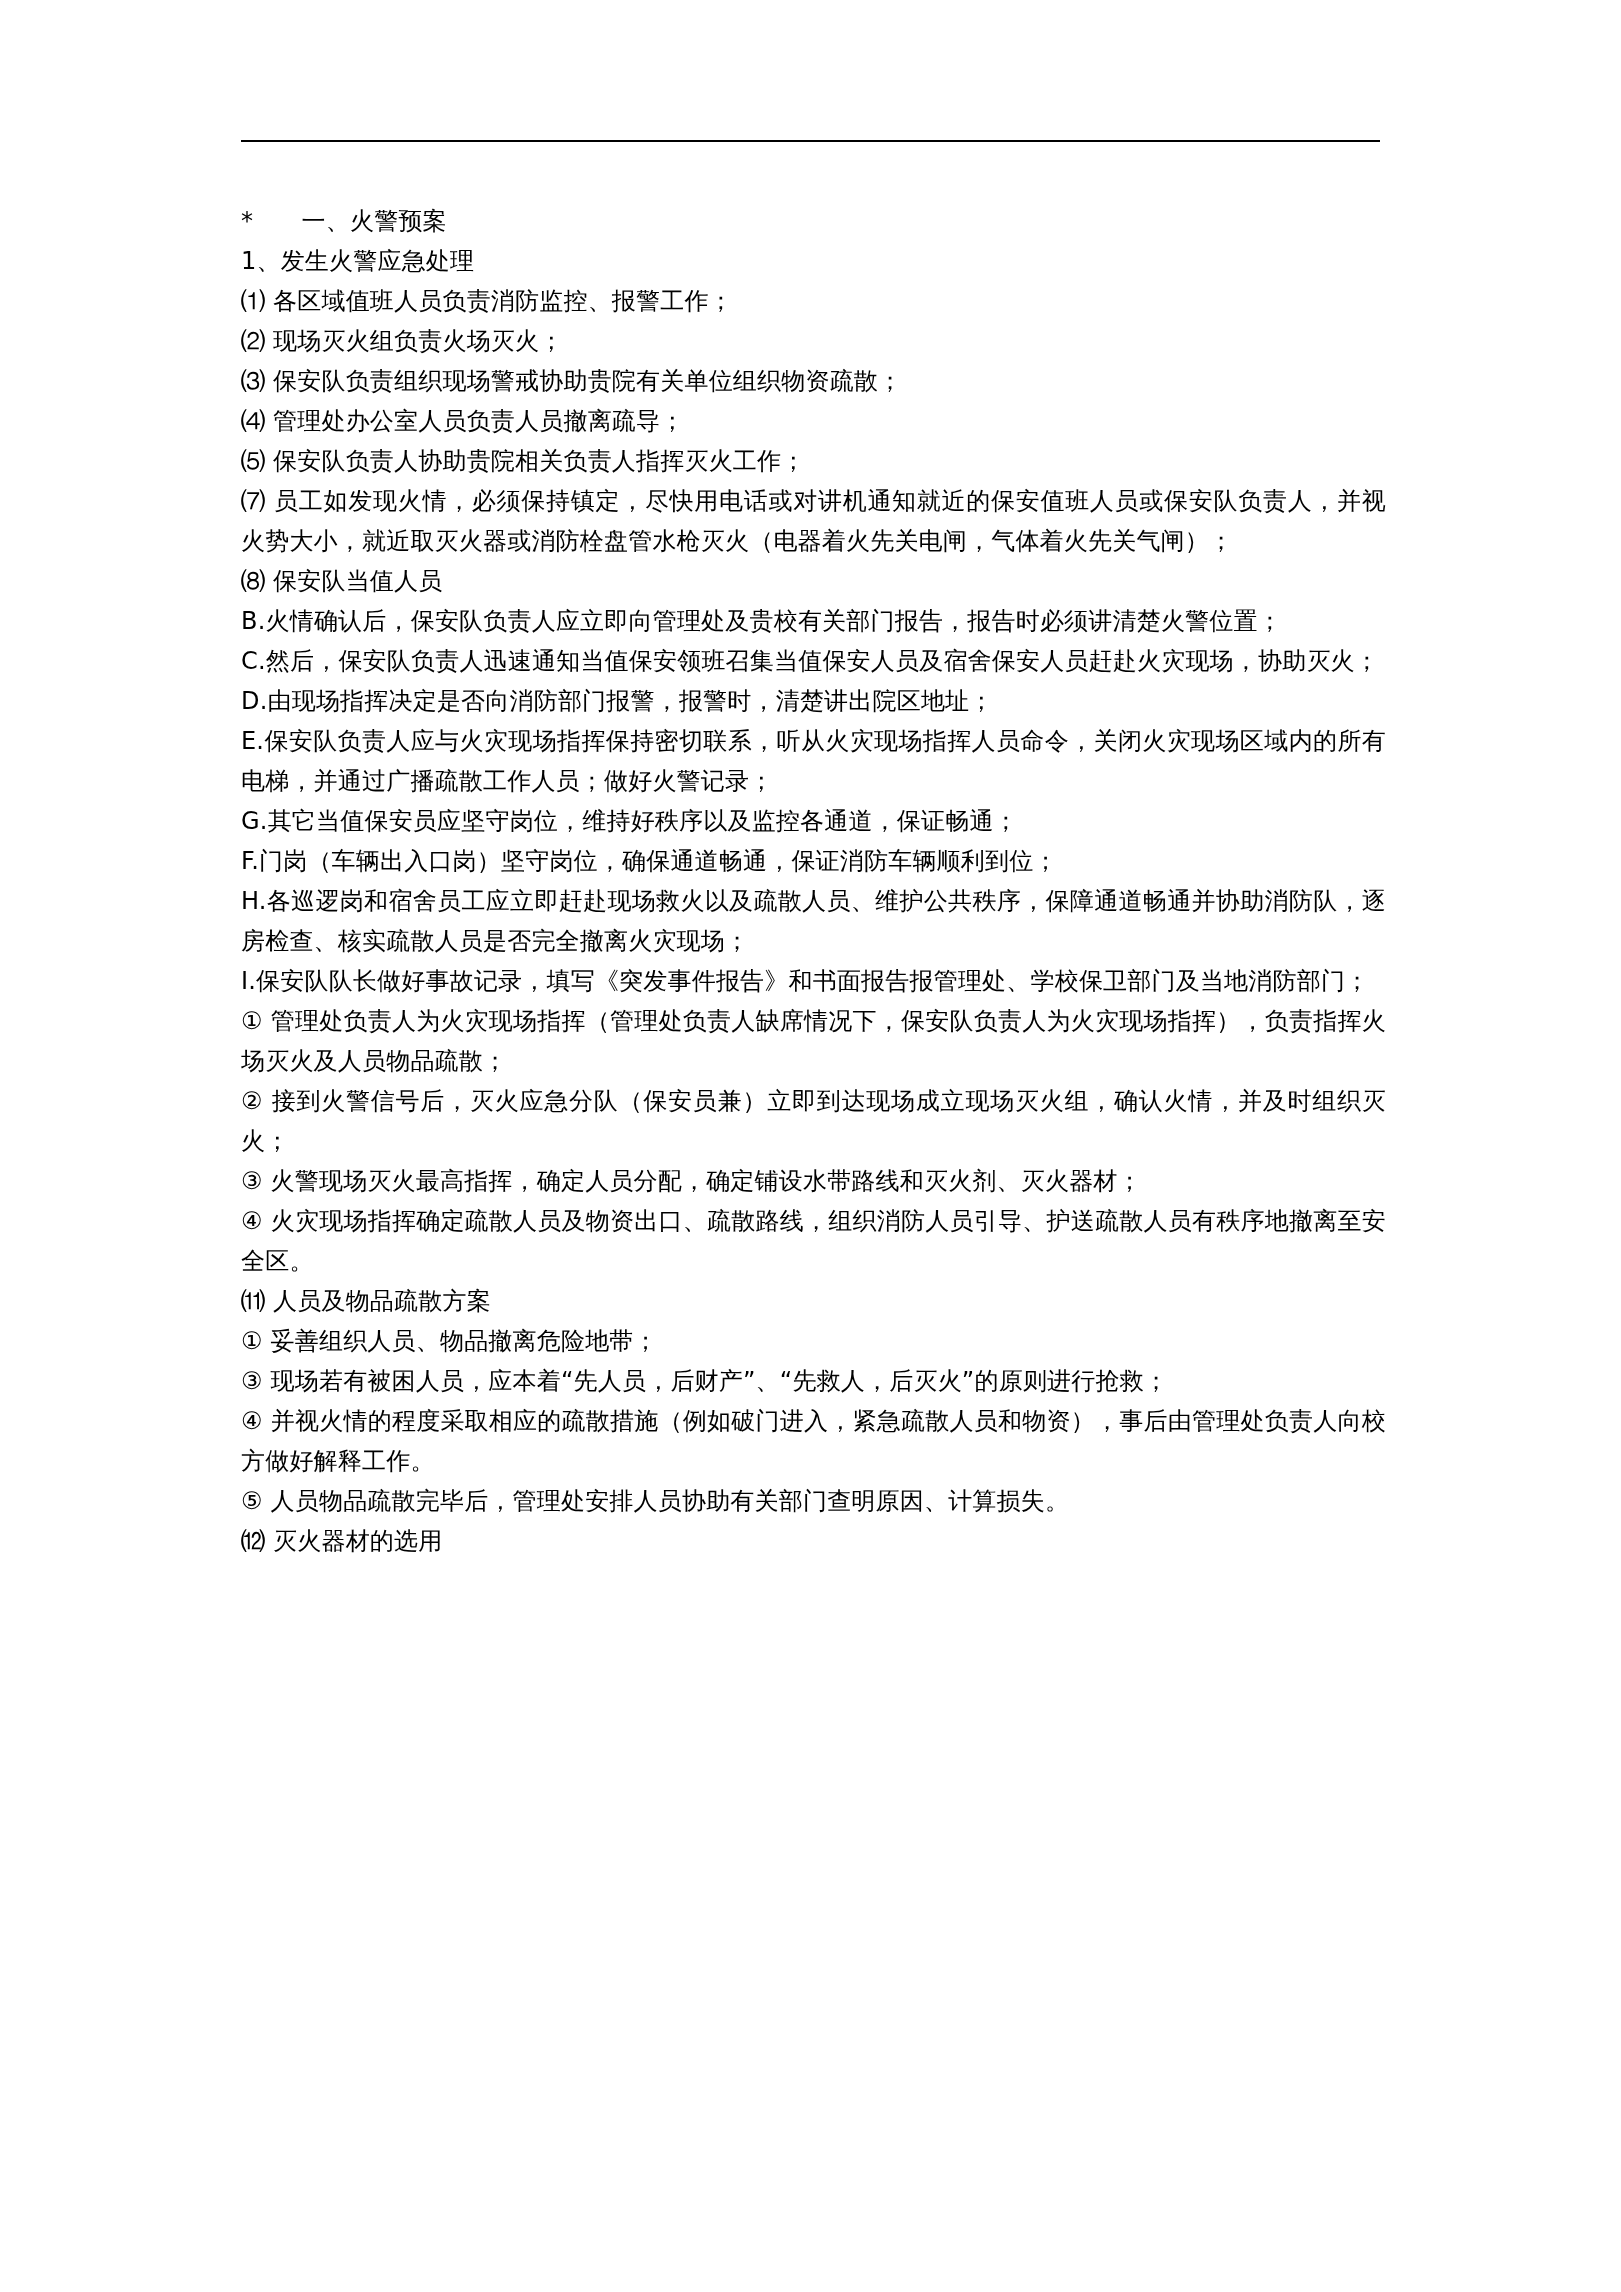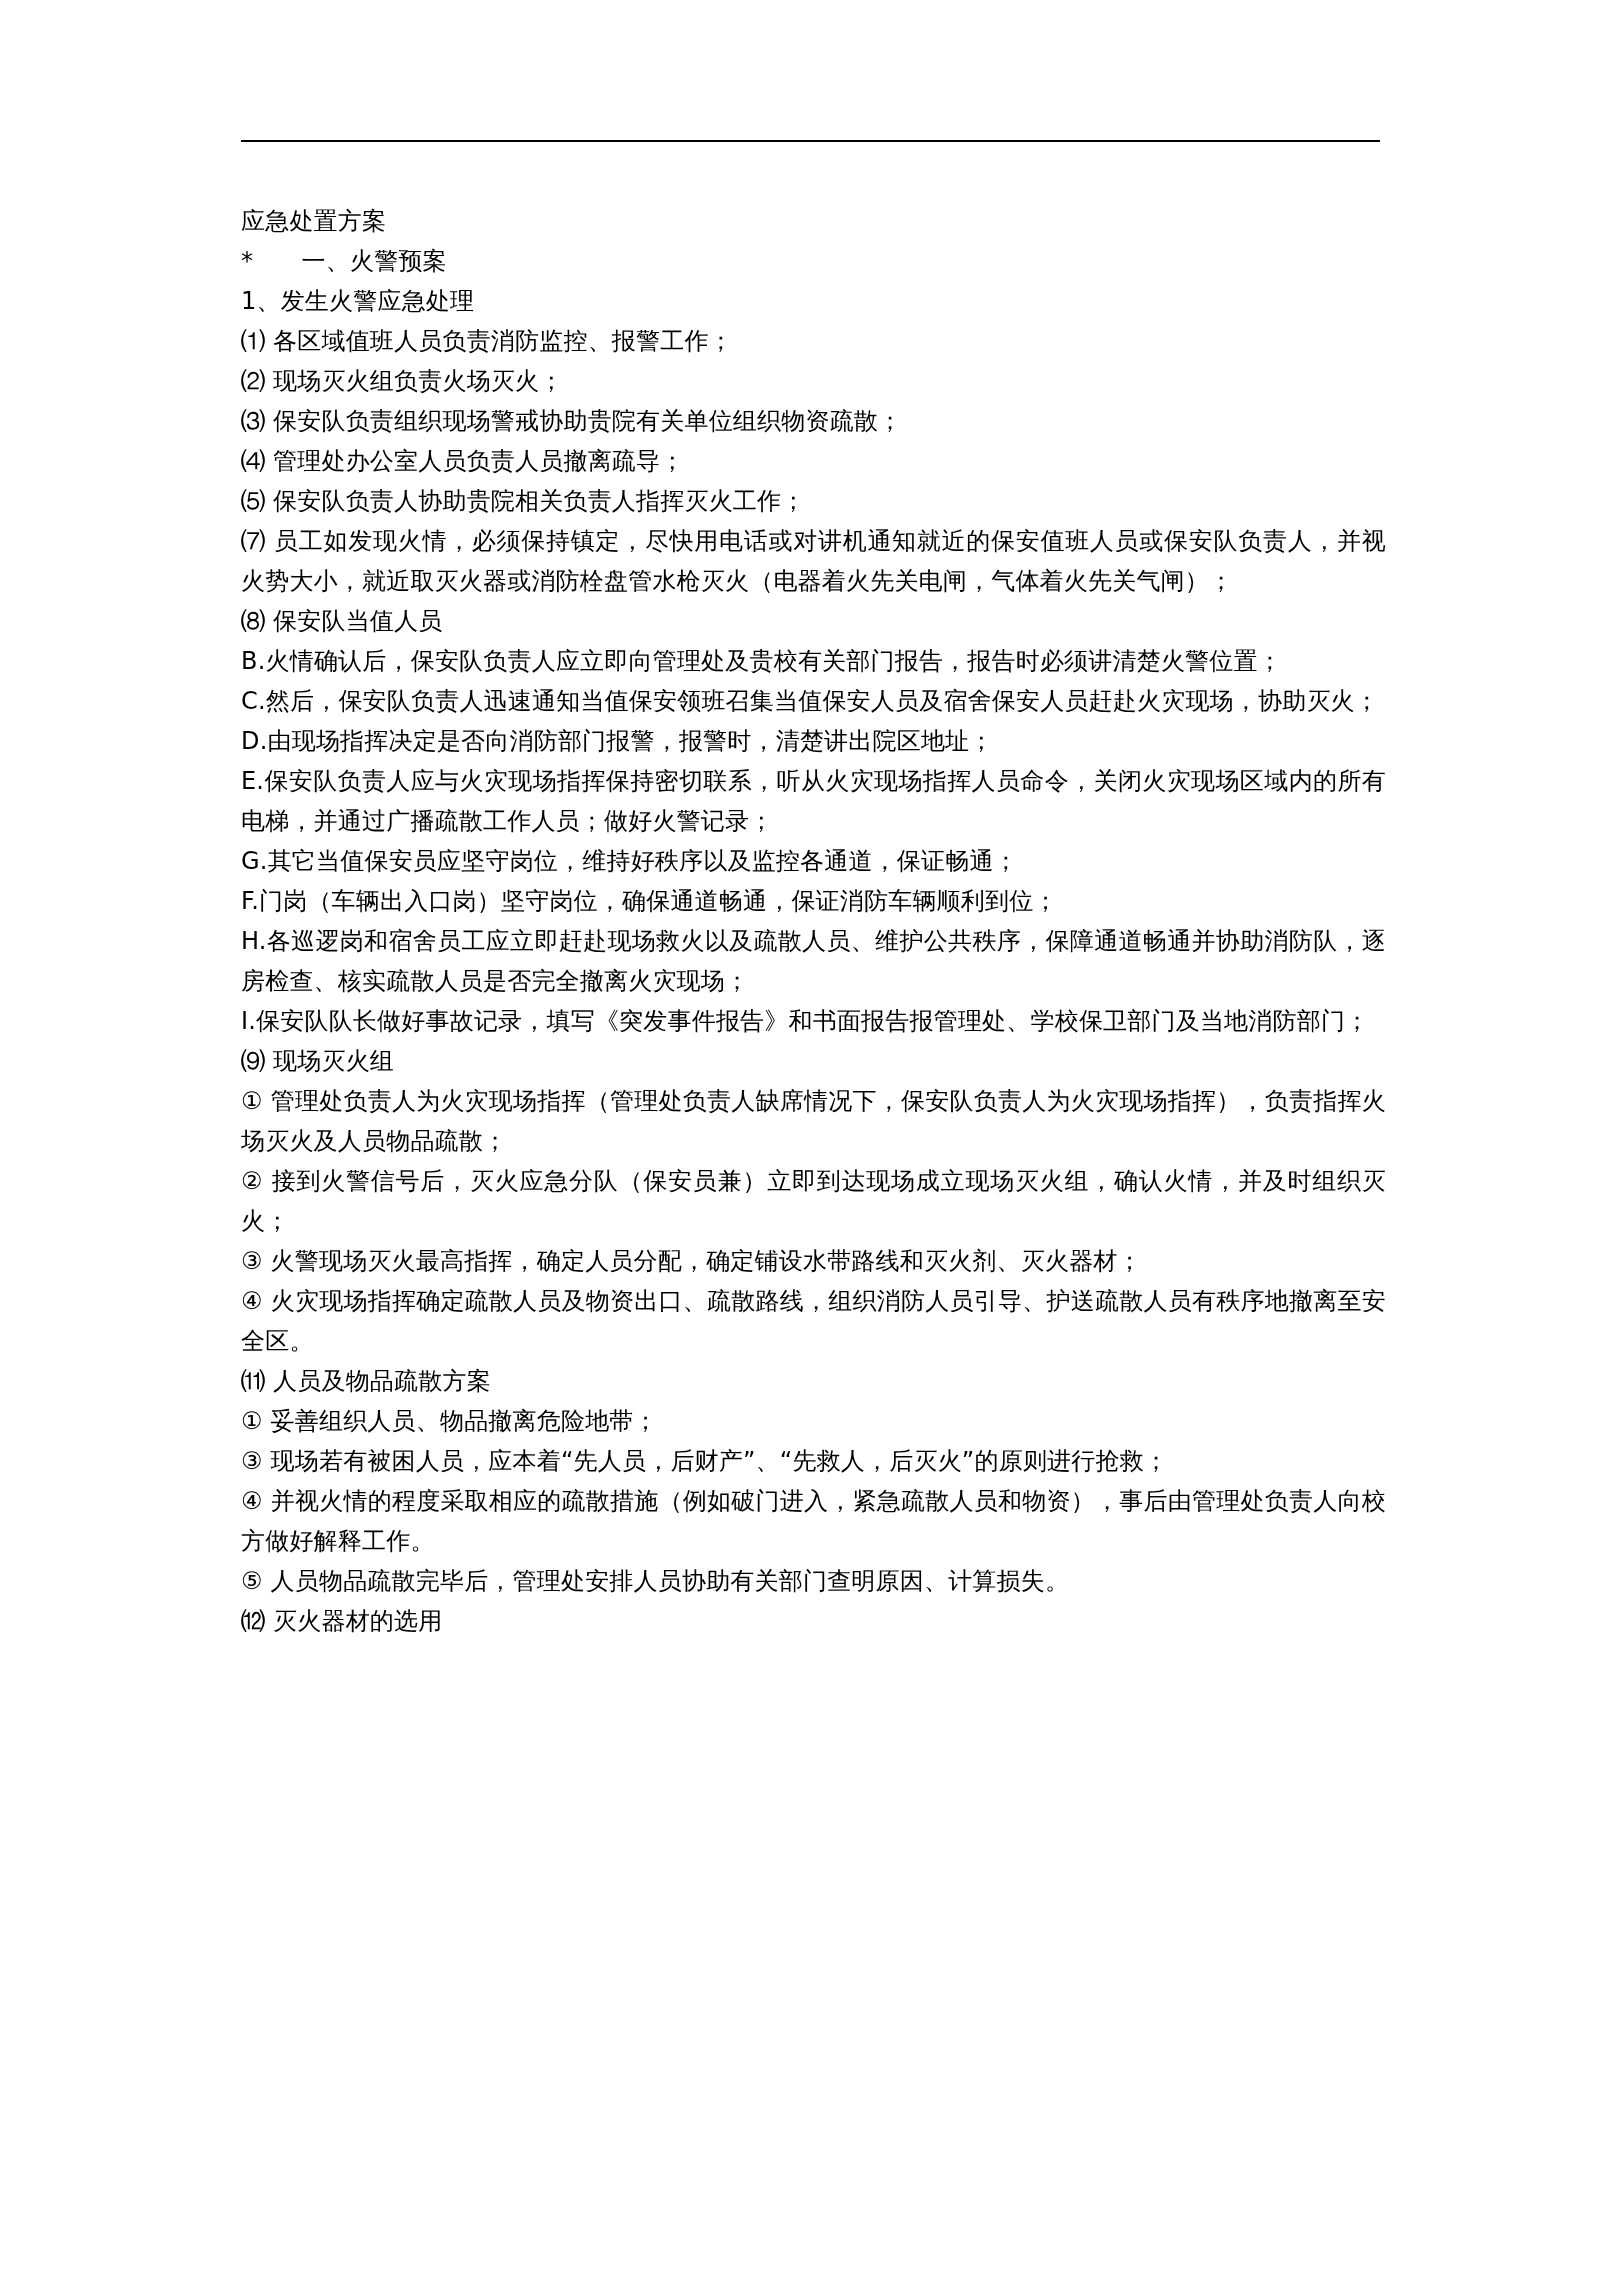--- a/index.html
+++ b/index.html
@@ -50,39 +50,37 @@
     margin: 0;
     padding: 0;
   }
 </style>
 </head>
 <body>
 
 <div class="page">
   <div class="header-rule"></div>
   <div class="content">
-    <p class="line para">应急处置方案</p>
     <p class="line para">*　　一、火警预案</p>
     <p class="line para">1、发生火警应急处理</p>
     <p class="line para">⑴ 各区域值班人员负责消防监控、报警工作；</p>
     <p class="line para">⑵ 现场灭火组负责火场灭火；</p>
     <p class="line para">⑶ 保安队负责组织现场警戒协助贵院有关单位组织物资疏散；</p>
     <p class="line para">⑷ 管理处办公室人员负责人员撤离疏导；</p>
     <p class="line para">⑸ 保安队负责人协助贵院相关负责人指挥灭火工作；</p>
     <p class="line para">⑺ 员工如发现火情，必须保持镇定，尽快用电话或对讲机通知就近的保安值班人员或保安队负责人，并视火势大小，就近取灭火器或消防栓盘管水枪灭火（电器着火先关电闸，气体着火先关气闸）；</p>
     <p class="line para">⑻ 保安队当值人员</p>
     <p class="line para">B.火情确认后，保安队负责人应立即向管理处及贵校有关部门报告，报告时必须讲清楚火警位置；</p>
     <p class="line para">C.然后，保安队负责人迅速通知当值保安领班召集当值保安人员及宿舍保安人员赶赴火灾现场，协助灭火；</p>
     <p class="line para">D.由现场指挥决定是否向消防部门报警，报警时，清楚讲出院区地址；</p>
     <p class="line para">E.保安队负责人应与火灾现场指挥保持密切联系，听从火灾现场指挥人员命令，关闭火灾现场区域内的所有电梯，并通过广播疏散工作人员；做好火警记录；</p>
     <p class="line para">G.其它当值保安员应坚守岗位，维持好秩序以及监控各通道，保证畅通；</p>
     <p class="line para">F.门岗（车辆出入口岗）坚守岗位，确保通道畅通，保证消防车辆顺利到位；</p>
     <p class="line para">H.各巡逻岗和宿舍员工应立即赶赴现场救火以及疏散人员、维护公共秩序，保障通道畅通并协助消防队，逐房检查、核实疏散人员是否完全撤离火灾现场；</p>
     <p class="line para">I.保安队队长做好事故记录，填写《突发事件报告》和书面报告报管理处、学校保卫部门及当地消防部门；</p>
-    <p class="line para">⑼ 现场灭火组</p>
     <p class="line para">① 管理处负责人为火灾现场指挥（管理处负责人缺席情况下，保安队负责人为火灾现场指挥），负责指挥火场灭火及人员物品疏散；</p>
     <p class="line para">② 接到火警信号后，灭火应急分队（保安员兼）立即到达现场成立现场灭火组，确认火情，并及时组织灭火；</p>
     <p class="line para">③ 火警现场灭火最高指挥，确定人员分配，确定铺设水带路线和灭火剂、灭火器材；</p>
     <p class="line para">④ 火灾现场指挥确定疏散人员及物资出口、疏散路线，组织消防人员引导、护送疏散人员有秩序地撤离至安全区。</p>
     <p class="line para">⑾ 人员及物品疏散方案</p>
     <p class="line para">① 妥善组织人员、物品撤离危险地带；</p>
     <p class="line para">③ 现场若有被困人员，应本着“先人员，后财产”、“先救人，后灭火”的原则进行抢救；</p>
     <p class="line para">④ 并视火情的程度采取相应的疏散措施（例如破门进入，紧急疏散人员和物资），事后由管理处负责人向校方做好解释工作。</p>
     <p class="line para">⑤ 人员物品疏散完毕后，管理处安排人员协助有关部门查明原因、计算损失。</p>
     <p class="line para">⑿ 灭火器材的选用</p>

